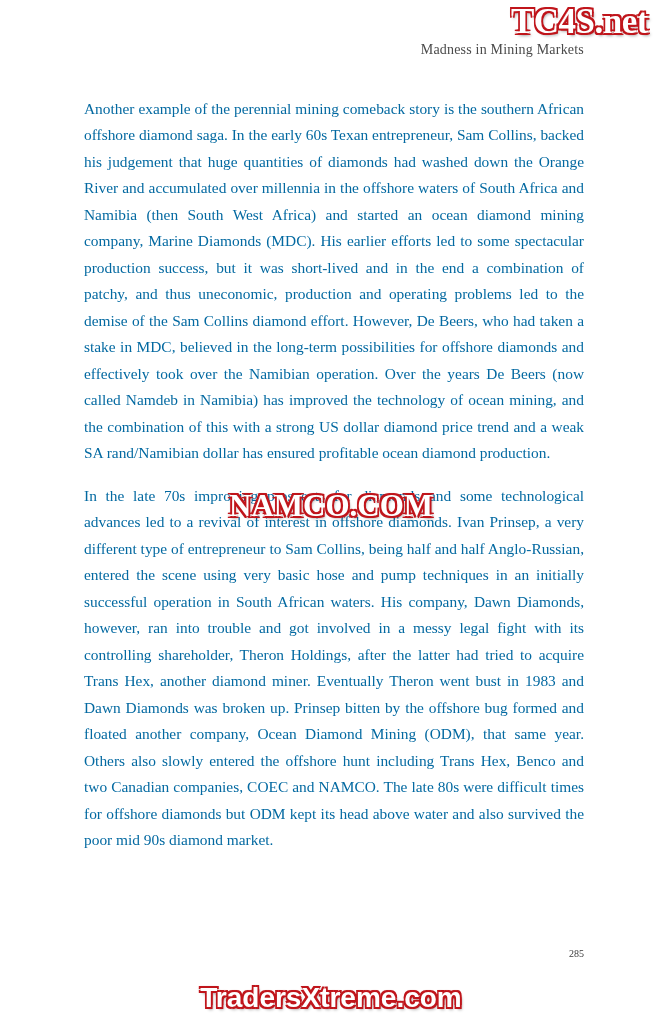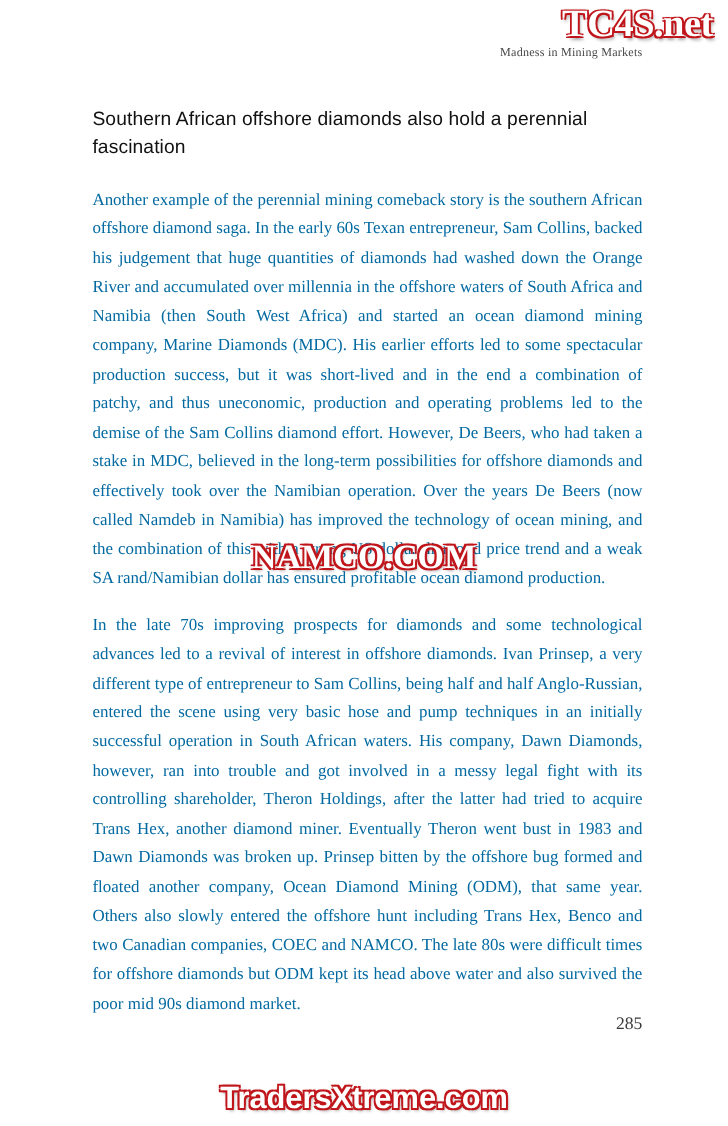--- a/index.html
+++ b/index.html
@@ -37,21 +37,21 @@
        1.6px  1.6px 0 #c0151b,
        0 0 2px #8e0d12,
        2px 3px 3px rgba(0,0,0,0.35);
   }
 
   .running-head {
     position: absolute;
     top: 42px;
     right: 78px;
     font-family: "Liberation Serif", serif;
-    font-size: 11px;
+    font-size: 14px;
     color: #4a4a4a;
     letter-spacing: 0.2px;
   }
 
   
   .page {
     position: absolute;
     left: 84px;
     top: 96px;
     width: 500px;
@@ -99,23 +99,23 @@
       -1.8px  1.8px 0 #c0151b,
        1.8px  1.8px 0 #c0151b,
        0 0 3px #8e0d12,
        2px 3px 3px rgba(0,0,0,0.3);
   }
 
   
   .page-number {
     position: absolute;
     right: 78px;
-    top: 922px;
+    top: 948px;
     font-family: "Liberation Serif", serif;
-    font-size: 16px;
+    font-size: 10px;
     color: #3a3a3a;
   }
 
   .bottom-brand {
     position: absolute;
     left: 0;
     right: 0;
     bottom: 10px;
     text-align: center;
     pointer-events: none;
@@ -138,21 +138,20 @@
 </head>
 <body>
 
 <div class="top-brand">
   <div class="brand-main">TC4S.net</div>
 </div>
 
 <div class="running-head">Madness in Mining Markets</div>
 
 <div class="page">
-  <h1 class="heading">Southern African offshore diamonds also hold a perennial fascination</h1>
   <p class="para">Another example of the perennial mining comeback story is the southern African offshore diamond saga. In the early 60s Texan entrepreneur, Sam Collins, backed his judgement that huge quantities of diamonds had washed down the Orange River and accumulated over millennia in the offshore waters of South Africa and Namibia (then South West Africa) and started an ocean diamond mining company, Marine Diamonds (MDC). His earlier efforts led to some spectacular production success, but it was short-lived and in the end a combination of patchy, and thus uneconomic, production and operating problems led to the demise of the Sam Collins diamond effort. However, De Beers, who had taken a stake in MDC, believed in the long-term possibilities for offshore diamonds and effectively took over the Namibian operation. Over the years De Beers (now called Namdeb in Namibia) has improved the technology of ocean mining, and the combination of this with a strong US dollar diamond price trend and a weak SA rand/Namibian dollar has ensured profitable ocean diamond production.</p>
   <p class="para">In the late 70s improving prospects for diamonds and some technological advances led to a revival of interest in offshore diamonds. Ivan Prinsep, a very different type of entrepreneur to Sam Collins, being half and half Anglo-Russian, entered the scene using very basic hose and pump techniques in an initially successful operation in South African waters. His company, Dawn Diamonds, however, ran into trouble and got involved in a messy legal fight with its controlling shareholder, Theron Holdings, after the latter had tried to acquire Trans Hex, another diamond miner. Eventually Theron went bust in 1983 and Dawn Diamonds was broken up. Prinsep bitten by the offshore bug formed and floated another company, Ocean Diamond Mining (ODM), that same year. Others also slowly entered the offshore hunt including Trans Hex, Benco and two Canadian companies, COEC and NAMCO. The late 80s were difficult times for offshore diamonds but ODM kept its head above water and also survived the poor mid 90s diamond market.</p>
 </div>
 
 <div class="center-watermark">
   <span class="wm-text">NAMCO.COM</span>
 </div>
 
 <div class="page-number">285</div>
 

